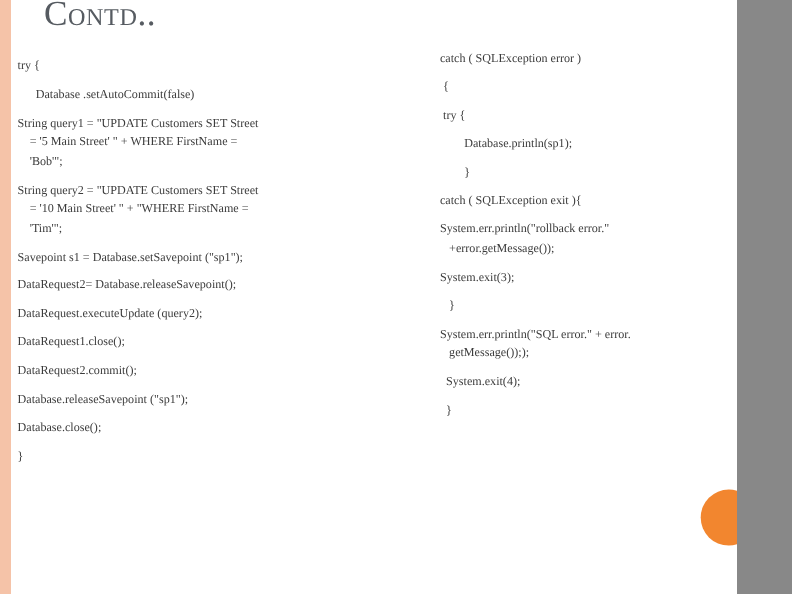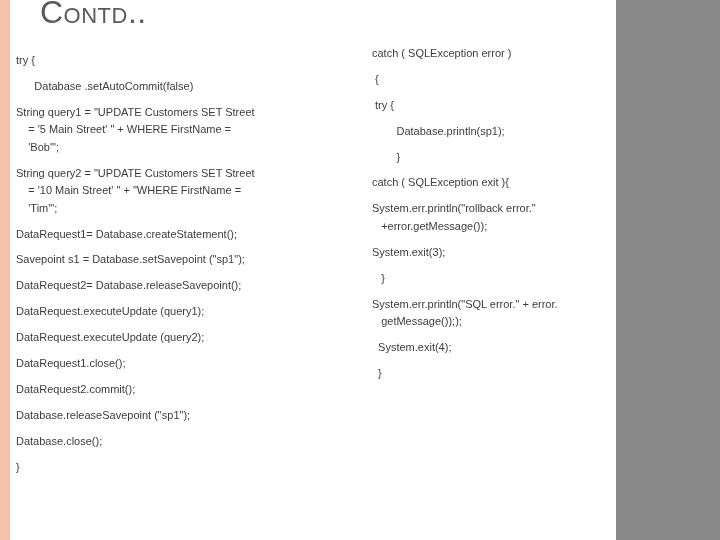--- a/index.html
+++ b/index.html
@@ -10,24 +10,24 @@
     --stripe_line:#DD9157;
     --stripe_deep:#F9C3A3;
     --stripe_soft:#FACDB6;
     --title_text:#565B61;
     --body_text:#3C3C3C;
     --slide_bg:#FFFFFF;
   }
   html,body{margin:0;padding:0;background:#888;}
   .slide{
     position:relative;
-    width:616px;height:540px;
+    width:670px;height:540px;
     background:var(--slide_bg);
     overflow:hidden;
-    font-family:Liberation Sans, sans-serif;
+    font-family:Liberation Serif, serif;
   }
   .edge-stripe{position:absolute;top:0;height:540px;}
   .stripe-left{left:0;width:10px;background:var(--left_stripe);}
   .stripe-r1{left:683px;width:6px;background:var(--stripe_light);}
   .stripe-r2{left:696px;width:7px;background:var(--stripe_mid);}
   .stripe-r3{left:703px;width:2px;background:var(--stripe_line);}
   .stripe-r4{left:705px;width:7px;background:var(--stripe_deep);}
   .stripe-r5{left:712px;width:8px;background:var(--stripe_soft);}
   .accent-circle{
     position:absolute;left:637px;top:445px;
@@ -41,21 +41,21 @@
     letter-spacing:0.5px;
     color:var(--title_text);
     line-height:1;
   }
   .code-col{
     position:absolute;
     color:var(--body_text);
     font-size:11px;
   }
   .col-left{left:16px;top:52px;width:365px;}
-  .col-right{left:372px;top:45px;width:300px;}
+  .col-right{left:400px;top:45px;width:300px;}
   .para{margin:0 0 8.4px 0;}
   .ln{
     line-height:17.5px;
     white-space:pre;
     letter-spacing:0;
   }
 </style>
 </head>
 <body>
 
@@ -84,30 +84,24 @@
         <div class="ln">String query1 = "UPDATE Customers SET Street</div>
         <div class="ln">    = '5 Main Street' " + WHERE FirstName =</div>
         <div class="ln">    'Bob'";</div>
       </div>
       <div class="para">
         <div class="ln">String query2 = "UPDATE Customers SET Street</div>
         <div class="ln">    = '10 Main Street' " + "WHERE FirstName =</div>
         <div class="ln">    'Tim'";</div>
       </div>
       <div class="para">
-        <div class="ln">DataRequest1= Database.createStatement();</div>
-      </div>
-      <div class="para">
         <div class="ln">Savepoint s1 = Database.setSavepoint ("sp1");</div>
       </div>
       <div class="para">
         <div class="ln">DataRequest2= Database.releaseSavepoint();</div>
-      </div>
-      <div class="para">
-        <div class="ln">DataRequest.executeUpdate (query1);</div>
       </div>
       <div class="para">
         <div class="ln">DataRequest.executeUpdate (query2);</div>
       </div>
       <div class="para">
         <div class="ln">DataRequest1.close();</div>
       </div>
       <div class="para">
         <div class="ln">DataRequest2.commit();</div>
       </div>

